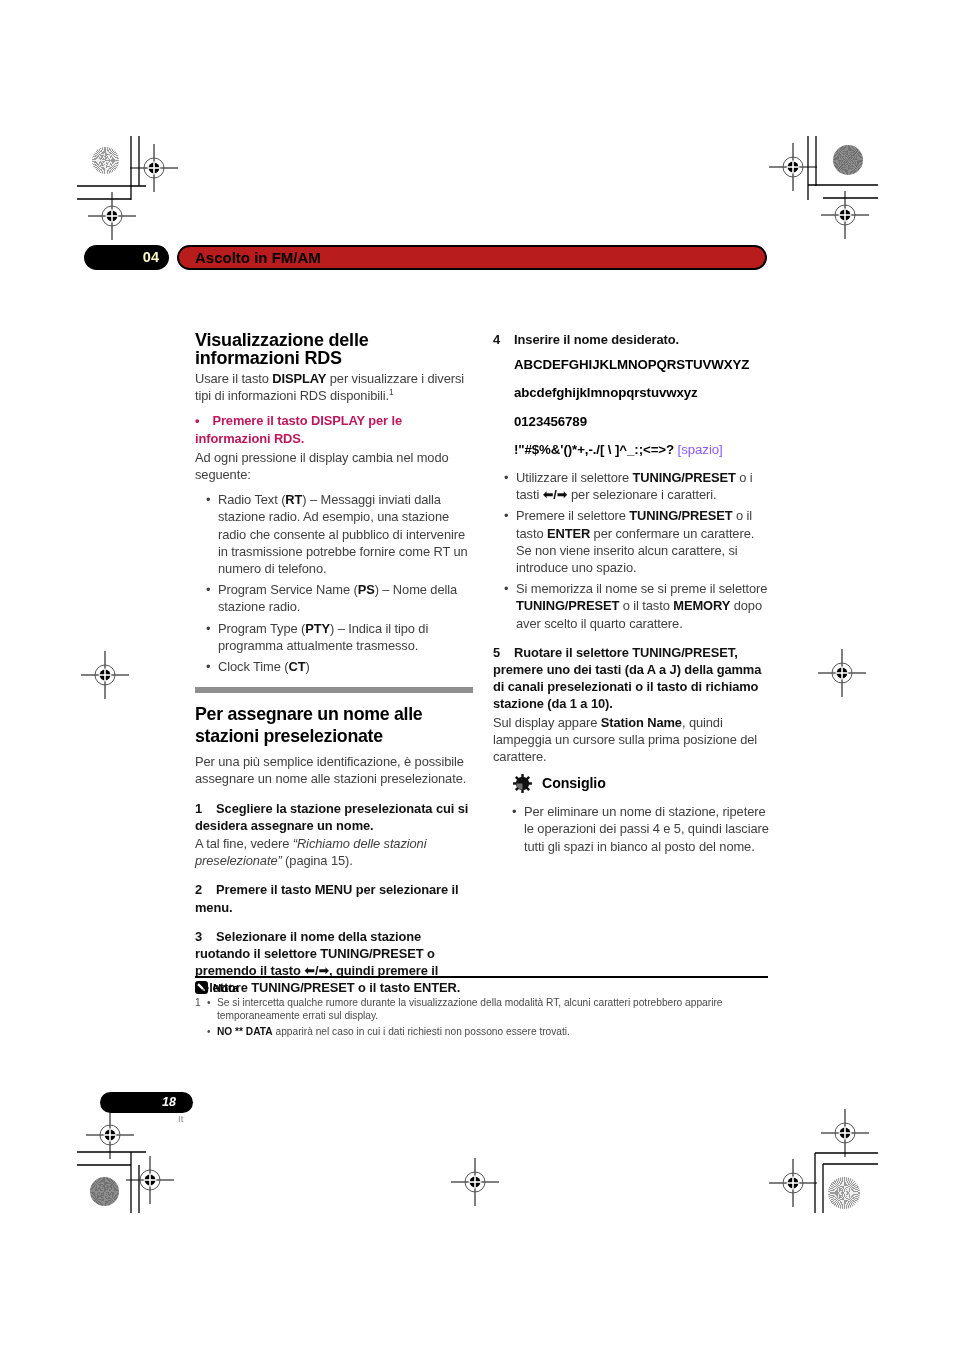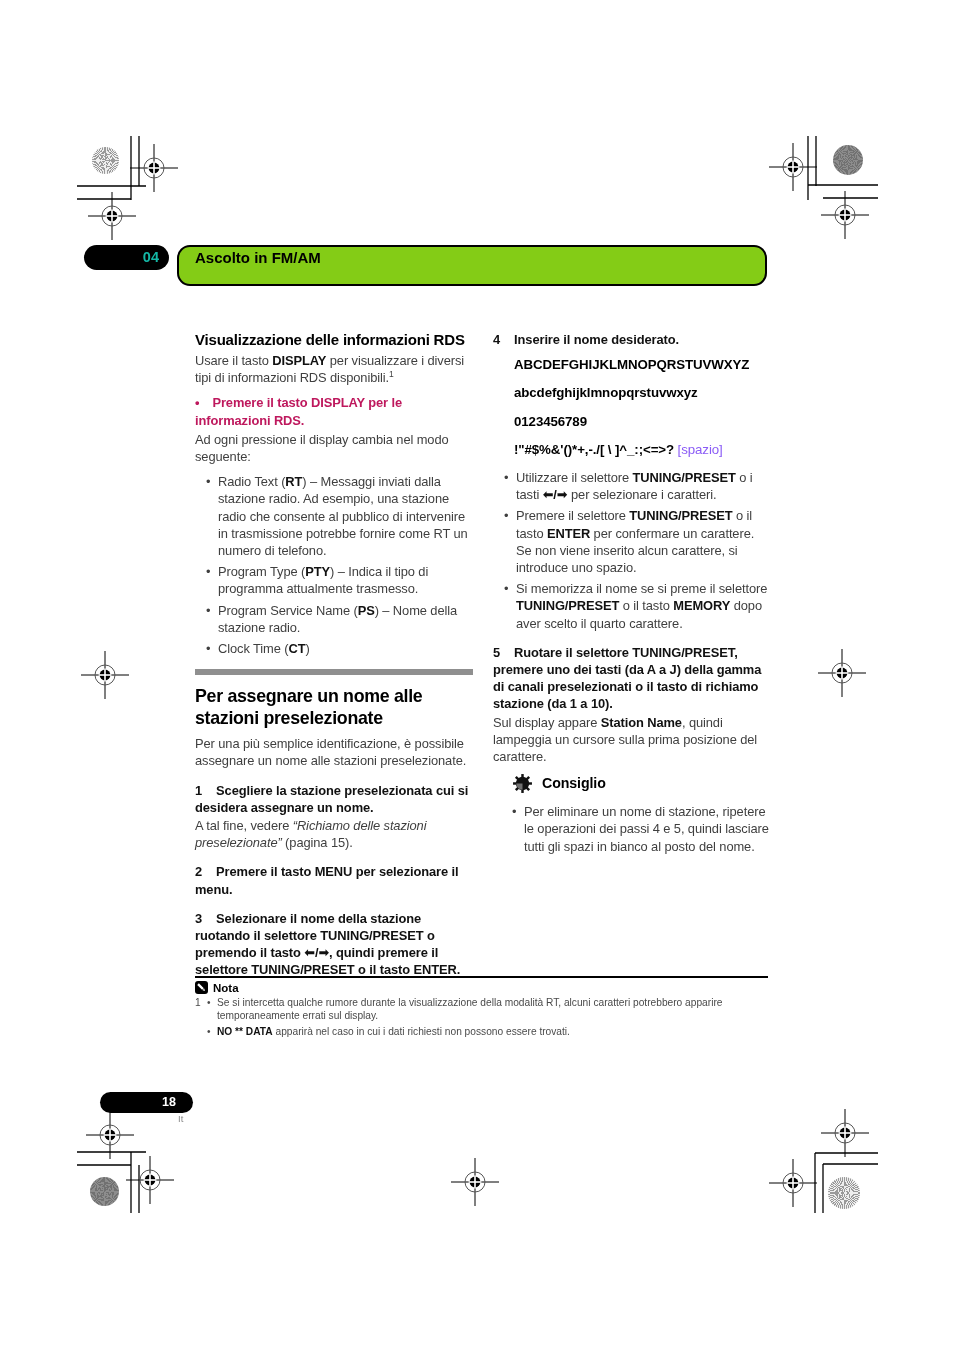--- a/index.html
+++ b/index.html
@@ -15,40 +15,40 @@
 
   
   .marks-svg { position:absolute; left:0; top:0; pointer-events:none; }
   .halftone { position:absolute; border-radius:50%; }
   .moire   { background: repeating-conic-gradient(#9a9a9a 0deg 4deg, #efefef 4deg 8deg); }
   .speckle { background: repeating-conic-gradient(#717171 0deg 3deg, #8d8d8d 3deg 6deg); }
 
   
   .chapter-pill {
     position:absolute; left:84px; top:245px; width:85px; height:25px;
-    background:#000; border-radius:13px; color:#14b8a6;
+    background:#000; border-radius:13px; color:#fef9c3;
     font-weight:bold; font-size:14.5px; line-height:25px;
     text-align:right; padding-right:10px;
   }
   .chapter-box {
-    position:absolute; left:177px; top:245px; width:590px; height:41px;
+    position:absolute; left:177px; top:245px; width:590px; height:25px;
     border:2px solid #000; border-radius:13px;
     font-weight:bold; font-size:15px; line-height:21px; padding-left:16px;
-    color:#000; background:#84cc16;
+    color:#000; background:#b91c1c;
   }
 
   
   .col { position:absolute; top:331px; width:278px; font-size:12.9px; line-height:17.2px; letter-spacing:-0.1px; }
   .col-left  { left:195px; }
   .col-right { left:493px; }
   .bold, b { font-weight:bold; color:#111; }
   i { font-style: italic; }
   sup { font-size:8.5px; vertical-align:super; line-height:0; }
 
-  h3.sub { font-size:15px; line-height:18px; font-weight:bold; color:#000; letter-spacing:-0.2px; margin-bottom:3px; }
+  h3.sub { font-size:18px; line-height:18px; font-weight:bold; color:#000; letter-spacing:-0.2px; margin-bottom:3px; }
   h2.big { font-size:17.8px; line-height:22px; font-weight:bold; color:#000000; letter-spacing:-0.3px; margin:10px 0 6px; }
   .col p { margin-bottom:8px; }
 
   p.action { font-weight:bold; color:#be185d; margin:8px 0 2px; }
   p.action::before { content:"•"; padding-right:13px; }
 
   ul.blist { list-style:none; padding-left:11px; margin-bottom:0; }
   ul.blist li { position:relative; padding-left:12px; margin-bottom:4px; }
   ul.blist li::before { content:"•"; position:absolute; left:0; color:#3f3f3f; }
 
@@ -76,21 +76,21 @@
   .fn-bullet { width:10px; }
   .fn-bullet::before { content:"•"; }
   .fn-text { flex:1; }
   .fn-text b { color:#111; }
 
   
   .page-pill {
     position:absolute; left:100px; top:1092px; width:93px; height:21px;
     background:#000; border-radius:11px; color:#fff;
     font-weight:bold; font-size:12.5px; line-height:21px;
-    text-align:right; padding-right:17px;
+    text-align:right; padding-right:17px;font-style:italic;
   }
   .lang { position:absolute; left:178px; top:1113px; font-size:9.5px; color:#8a8a8a; }
 </style>
 </head>
 <body>
 
 <div class="page">
 
   <svg class="marks-svg" width="954" height="1351" aria-hidden="true">
     <defs>
@@ -154,22 +154,22 @@
 
   <div class="col col-left">
     <h3 class="sub">Visualizzazione delle informazioni RDS</h3>
     <p><span>Usare il tasto </span><b>DISPLAY</b><span> per visualizzare i diversi tipi di informazioni RDS disponibili.</span><sup>1</sup></p>
 
     <p class="action">Premere il tasto DISPLAY per le informazioni RDS.</p>
     <p>Ad ogni pressione il display cambia nel modo seguente:</p>
 
     <ul class="blist">
       <li><span>Radio Text (</span><b>RT</b><span>) – Messaggi inviati dalla stazione radio. Ad esempio, una stazione radio che consente al pubblico di intervenire in trasmissione potrebbe fornire come RT un numero di telefono.</span></li>
+      <li><span>Program Service Name (</span><b>PS</b><span>) – Nome della stazione radio.</span></li>
       <li><span>Program Type (</span><b>PTY</b><span>) – Indica il tipo di programma attualmente trasmesso.</span></li>
-      <li><span>Program Service Name (</span><b>PS</b><span>) – Nome della stazione radio.</span></li>
       <li><span>Clock Time (</span><b>CT</b><span>)</span></li>
     </ul>
 
     <div class="divider"></div>
 
     <h2 class="big">Per assegnare un nome alle stazioni preselezionate</h2>
     <p>Per una più semplice identificazione, è possibile assegnare un nome alle stazioni preselezionate.</p>
 
     <p class="step"><span class="num">1</span><span>Scegliere la stazione preselezionata cui si desidera assegnare un nome.</span></p>
     <p class="step-body"><span>A tal fine, vedere </span><i>“Richiamo delle stazioni preselezionate”</i><span> (pagina 15).</span></p>

